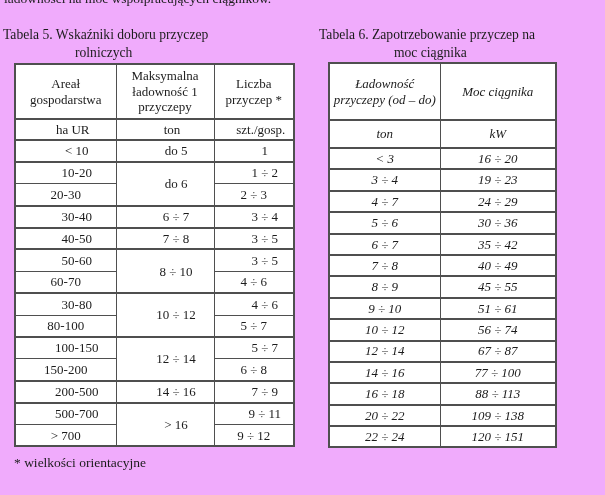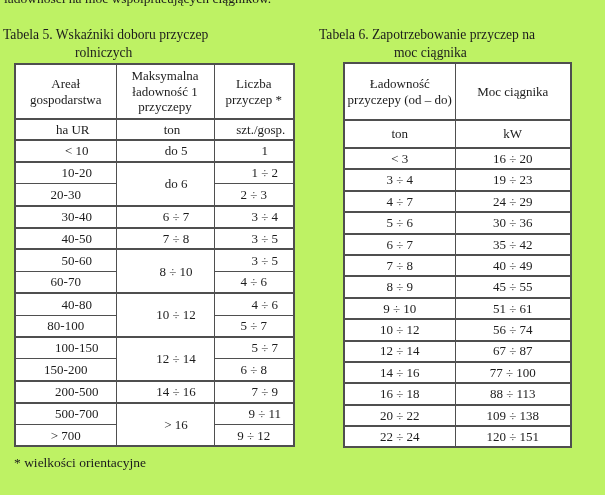--- a/index.html
+++ b/index.html
@@ -1,36 +1,36 @@
 <!DOCTYPE html>
 <html><head>
 <meta charset="utf-8">
 <style>
   * { margin:0; padding:0; box-sizing:border-box; }
   html,body { background:#ffffff; }
   .canvas {
     position:relative; width:605px; height:495px; overflow:hidden;
-    background:#bef264; color:#1c1c1c;
+    background:#f0abfc; color:#1c1c1c;
     font-family:"Liberation Serif", serif;
   }
   
   .clip-top { position:absolute; left:4px; top:0; width:420px; height:7px; overflow:hidden; }
   .clip-top span { display:block; margin-top:-10px; font-size:13.5px; line-height:17px; white-space:nowrap; }
 
   .col { position:absolute; top:26px; }
   .col-left  { left:3px;   width:305px; }
   .col-right { left:319px; width:284px; }
 
   .tbl-title { font-size:13.6px; line-height:17.5px; }
   .t-line2 { padding-left:72px; }
   .col-right .t-line2 { padding-left:75px; }
 
   table.tbl { border-collapse:collapse; table-layout:fixed; border:2px solid #4f4f4f; background:#fff; }
   #table5 { margin:2px 0 0 11px; width:280px; }
-  #table6 { margin:1px 0 0 24px;  width:227px; }
+  #table6 { margin:1px 0 0 9px;  width:227px;font-style:italic; }
 
   .tbl th, .tbl td {
     border:1px solid #4f4f4f; text-align:center; vertical-align:middle;
     font-weight:normal; font-size:13px; line-height:15.5px; padding:1px 2px;
   }
   
   #table5 thead tr.hdr   { height:55px;margin-left:8px; }
   #table5 thead tr.units { height:21px; }
   #table5 thead tr.units th { border-top-width:2px; border-bottom-width:2px;padding-left:16px; }
   #table5 tbody tr { height:21.9px; }
@@ -103,21 +103,21 @@
           <tr class="gs">
             <td>50-60</td>
             <td rowspan="2">8 ÷ 10</td>
             <td>3 ÷ 5</td>
           </tr>
           <tr>
             <td>60-70</td>
             <td>4 ÷ 6</td>
           </tr>
           <tr class="gs">
-            <td>40-80</td>
+            <td>30-80</td>
             <td rowspan="2">10 ÷ 12</td>
             <td>4 ÷ 6</td>
           </tr>
           <tr>
             <td>80-100</td>
             <td>5 ÷ 7</td>
           </tr>
           <tr class="gs">
             <td>100-150</td>
             <td rowspan="2">12 ÷ 14</td>

